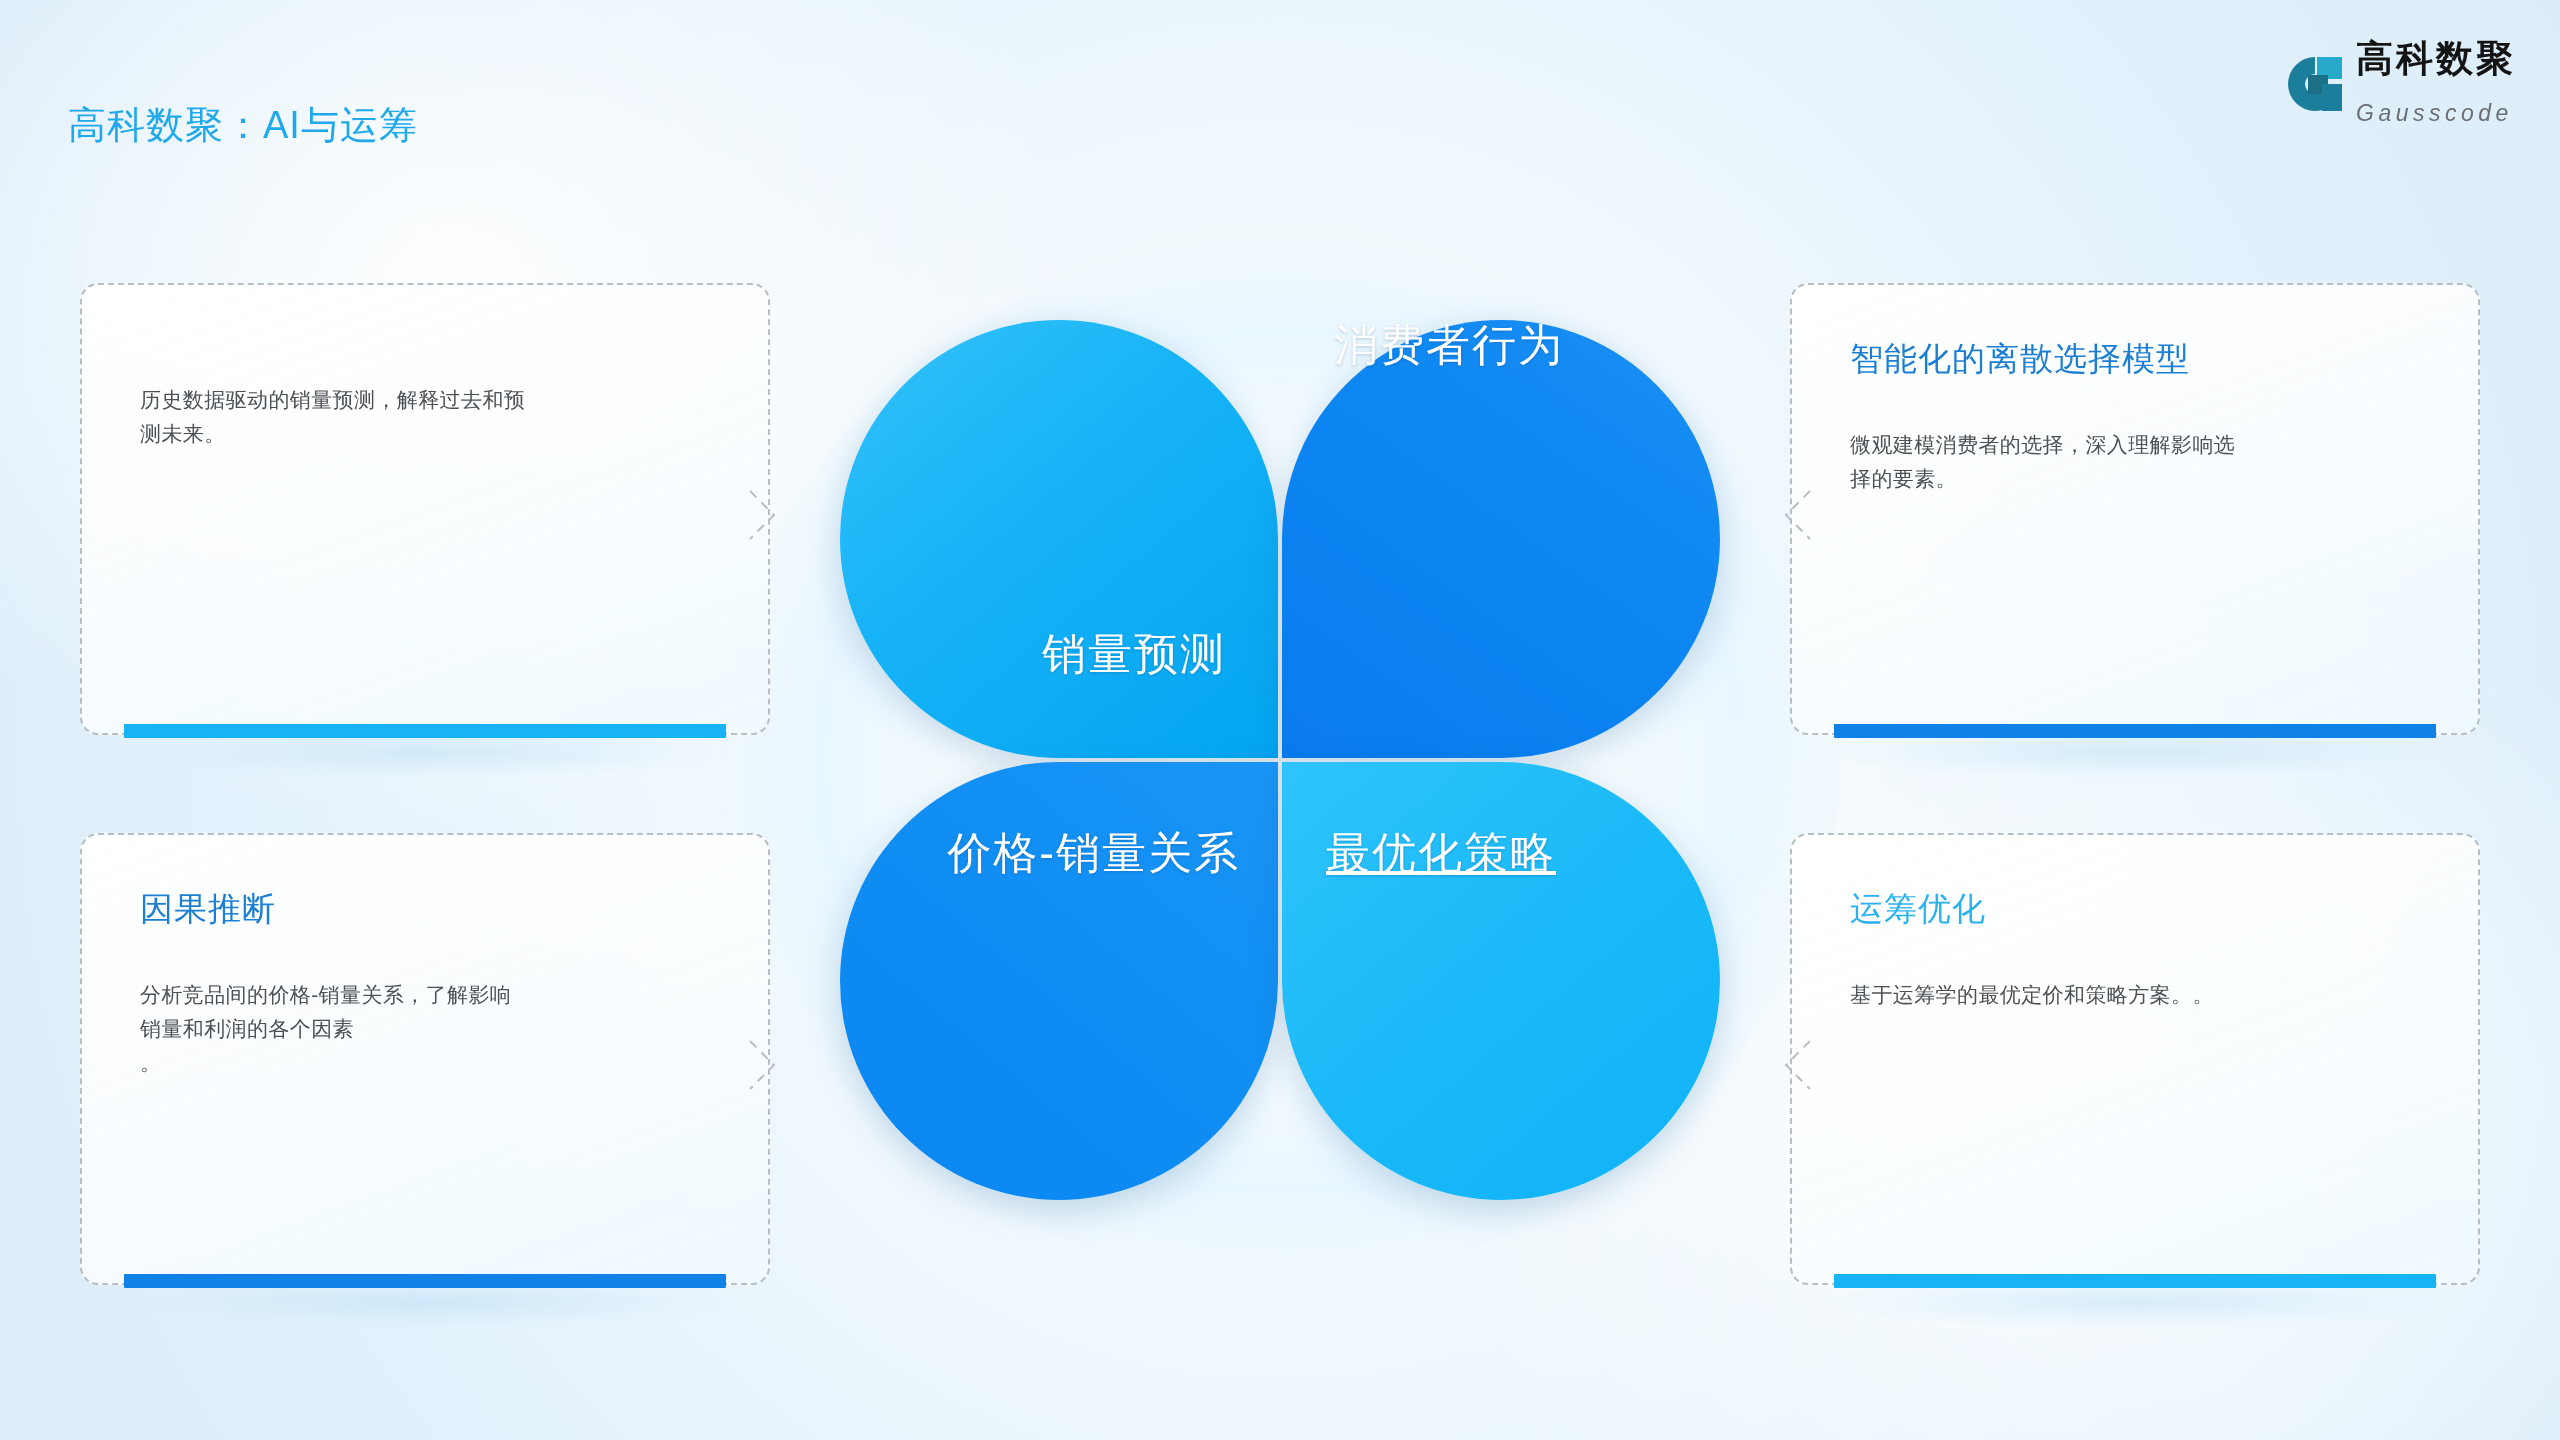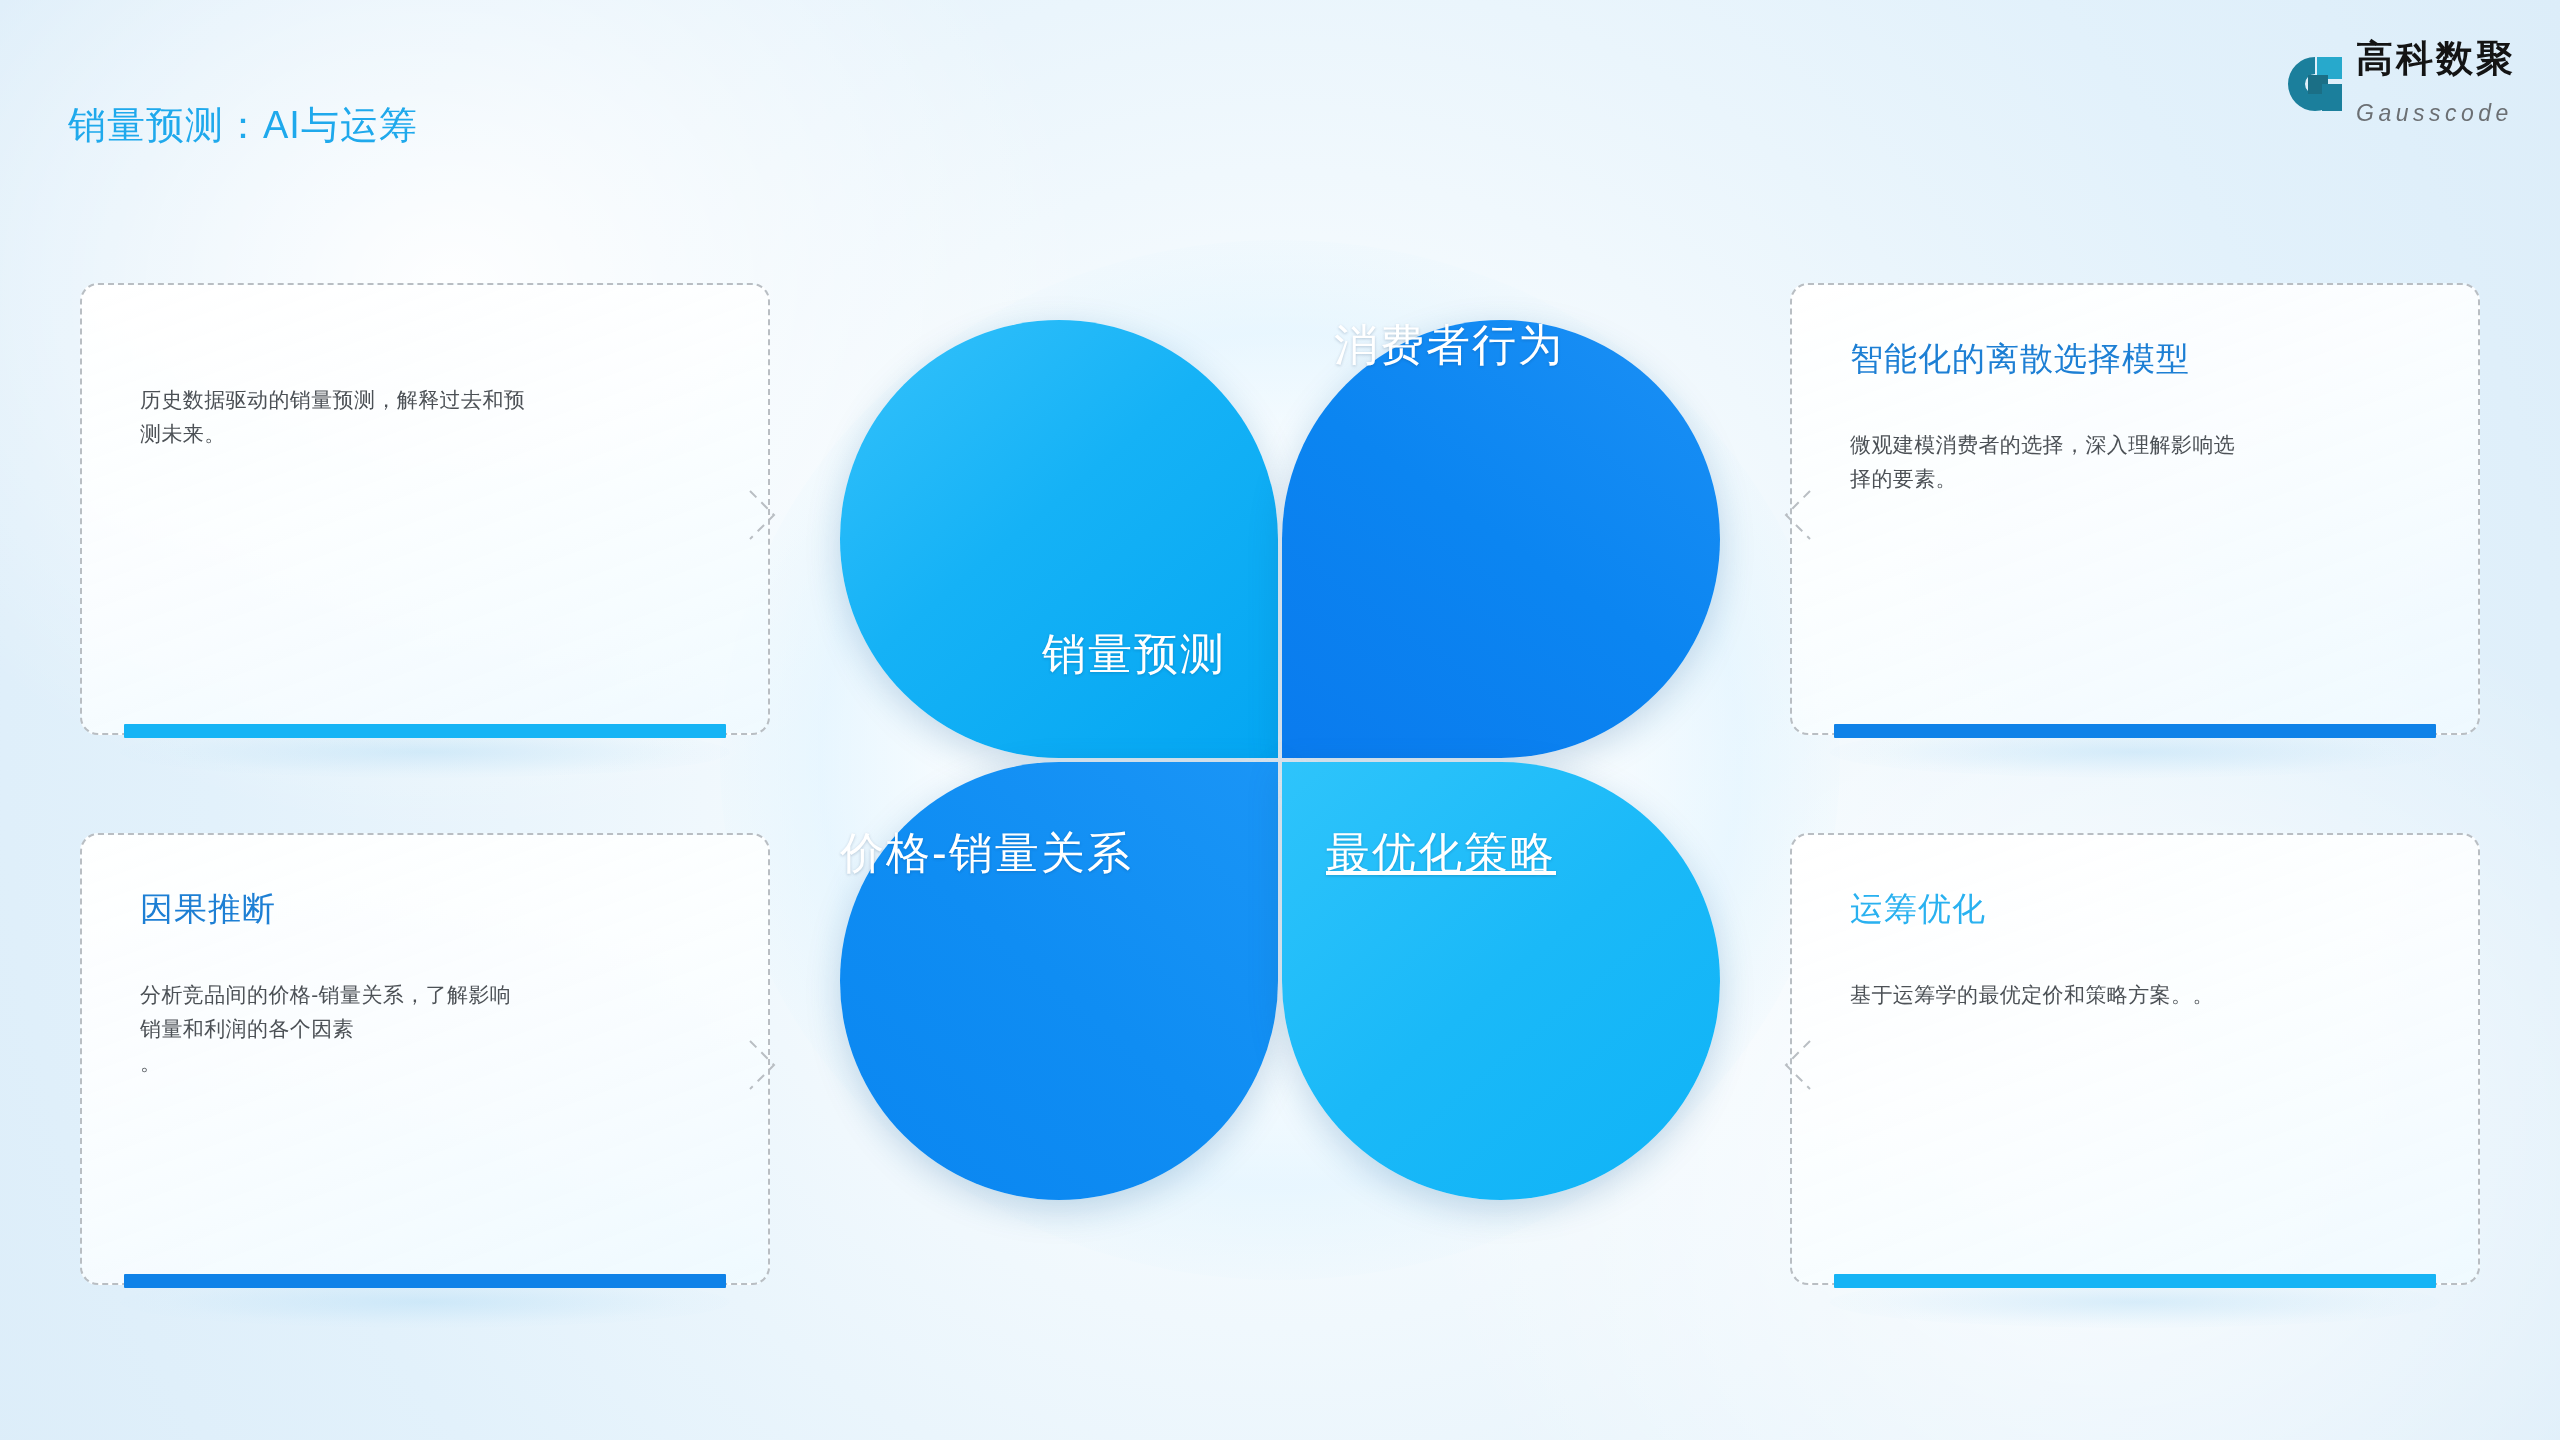--- a/index.html
+++ b/index.html
@@ -108,21 +108,21 @@
     padding-bottom: 70px;
     justify-content: flex-start;
     padding-left: 52px;
   }
   .petal.bl {
     left: 0; bottom: 0;
     border-radius: 50% 0 50% 50%;
     background: linear-gradient(40deg, #0a86f1 0%, #0f8df3 50%, #1a95f6 100%);
     align-items: flex-start;
     padding-top: 66px;
-    justify-content: flex-start;
+    justify-content: flex-end;
     padding-right: 38px;
   }
   .petal.br {
     right: 0; bottom: 0;
     border-radius: 0 50% 50% 50%;
     background: linear-gradient(320deg, #0fb3f7 0%, #1ab9f8 50%, #2ec4fb 100%);
     align-items: flex-start;
     padding-top: 66px;
     justify-content: flex-start;
     padding-left: 44px;
@@ -196,21 +196,21 @@
   #shadow-bl { left: 120px; top: 1276px; width: 610px; }
   #shadow-tr { right: 120px; top: 726px; width: 610px; }
   #shadow-br { right: 120px; top: 1276px; width: 610px; }
 </style>
 </head>
 <body>
 
 <div class="bg-wash-tl"></div>
 <div class="bg-wash-br"></div>
 
-<div class="page-title">销量预测：AI与运筹</div>
+<div class="page-title">高科数聚：AI与运筹</div>
 
 <div class="brand">
   <svg class="brand-mark" viewBox="0 0 62 62">
     <path d="M31 4 A27 27 0 1 0 58 31 L41 31 A10 10 0 1 1 31 21 Z" fill="#1b7f9c"></path>
     <rect x="33" y="4" width="25" height="22" fill="#27a9cc"></rect>
     <rect x="24" y="22" width="20" height="19" fill="#1b6f86"></rect>
     <rect x="38" y="31" width="20" height="27" fill="#1b7f9c"></rect>
   </svg>
   <div class="brand-text">
     <div class="brand-cn">高科数聚</div>

